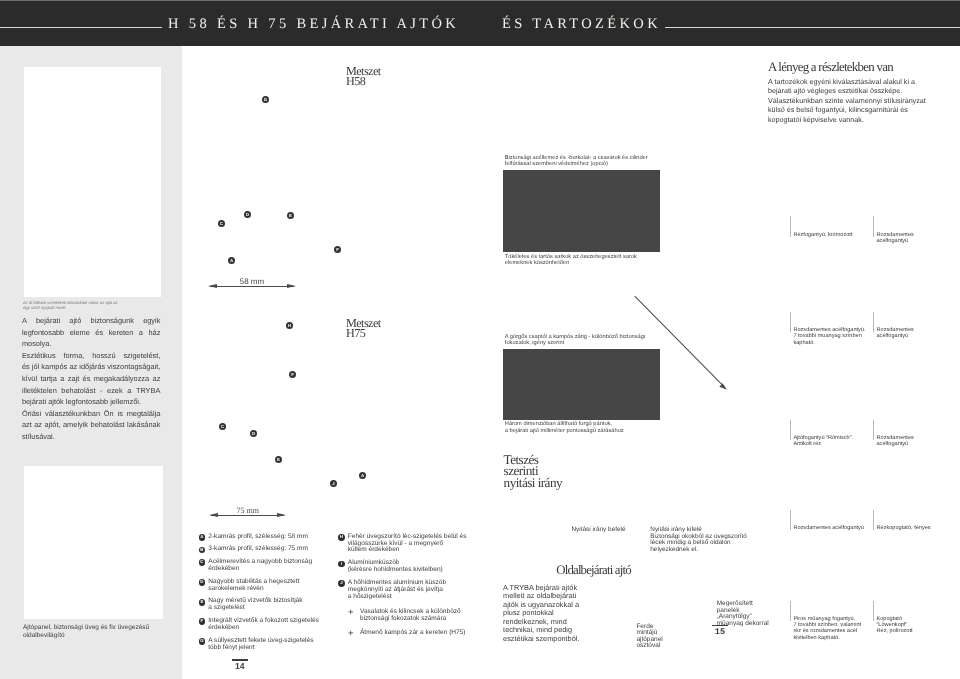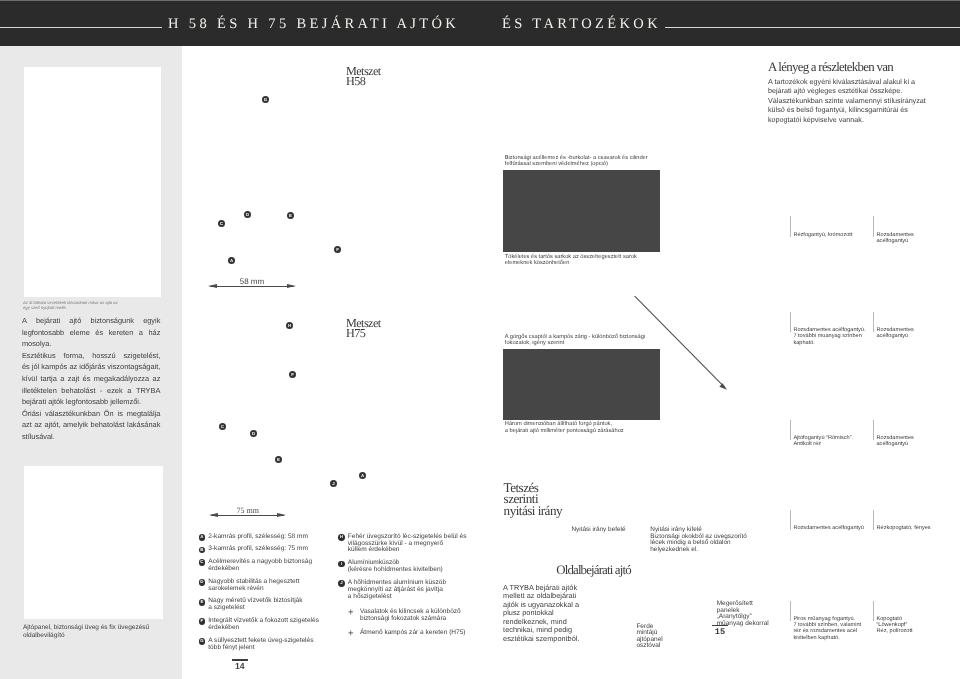--- a/index.html
+++ b/index.html
@@ -69,21 +69,21 @@
   #dim75{left:208.9px;top:511px;width:77.6px;font-family:Liberation Serif, serif;}
   #introTitle{left:768px;top:62px;width:195px;}
   #introBody{position:absolute;left:768px;top:76.5px;width:186px;font-size:7.2px;
              line-height:9.5px;color:#3d3d3d;white-space:nowrap;}
   #capSteelTop{left:504.8px;top:154.6px;width:170px;}
   #imgSteel{left:503px;top:170px;width:157px;height:82px;}
   #capSteelBot{left:504.8px;top:253.5px;width:170px;}
   #capLockTop{left:504.8px;top:333.8px;width:175px;}
   #imgLock{left:503px;top:349px;width:157px;height:70.5px;}
   #capLockBot{left:504.8px;top:421.2px;width:175px;}
-  #tetszes{left:503.6px;top:454.2px;width:130px;font-size:13.2px;letter-spacing:-0.55px;line-height:11.2px;margin-top:28px;}
+  #tetszes{left:503.6px;top:454.2px;width:130px;font-size:13.2px;letter-spacing:-0.55px;line-height:11.2px;}
   #nyitBefele{left:571.5px;top:526.5px;font-size:6.4px;line-height:6.6px;}
   #nyitKifele{left:650.3px;top:527px;font-size:6.4px;line-height:6.6px;}
   #oldalTitle{left:503.5px;top:564.5px;width:180px;letter-spacing:-0.85px;text-align:center;}
   #oldalBody{position:absolute;left:503.1px;top:583.7px;width:95px;font-size:7.35px;
              line-height:8.5px;color:#3d3d3d;white-space:nowrap;}
   #ferdeCap{position:absolute;left:636.4px;top:624px;width:60px;color:#3d3d3d;}
   #megerCap{position:absolute;left:716.7px;top:601.4px;width:90px;color:#3d3d3d;}
   .cap-head{font-size:6.5px;line-height:6.4px;white-space:nowrap;}
   .cap-rest{font-size:6.5px;line-height:6.4px;white-space:nowrap;}
   #legendLeft{left:198.5px;top:533.6px;width:145px;}

